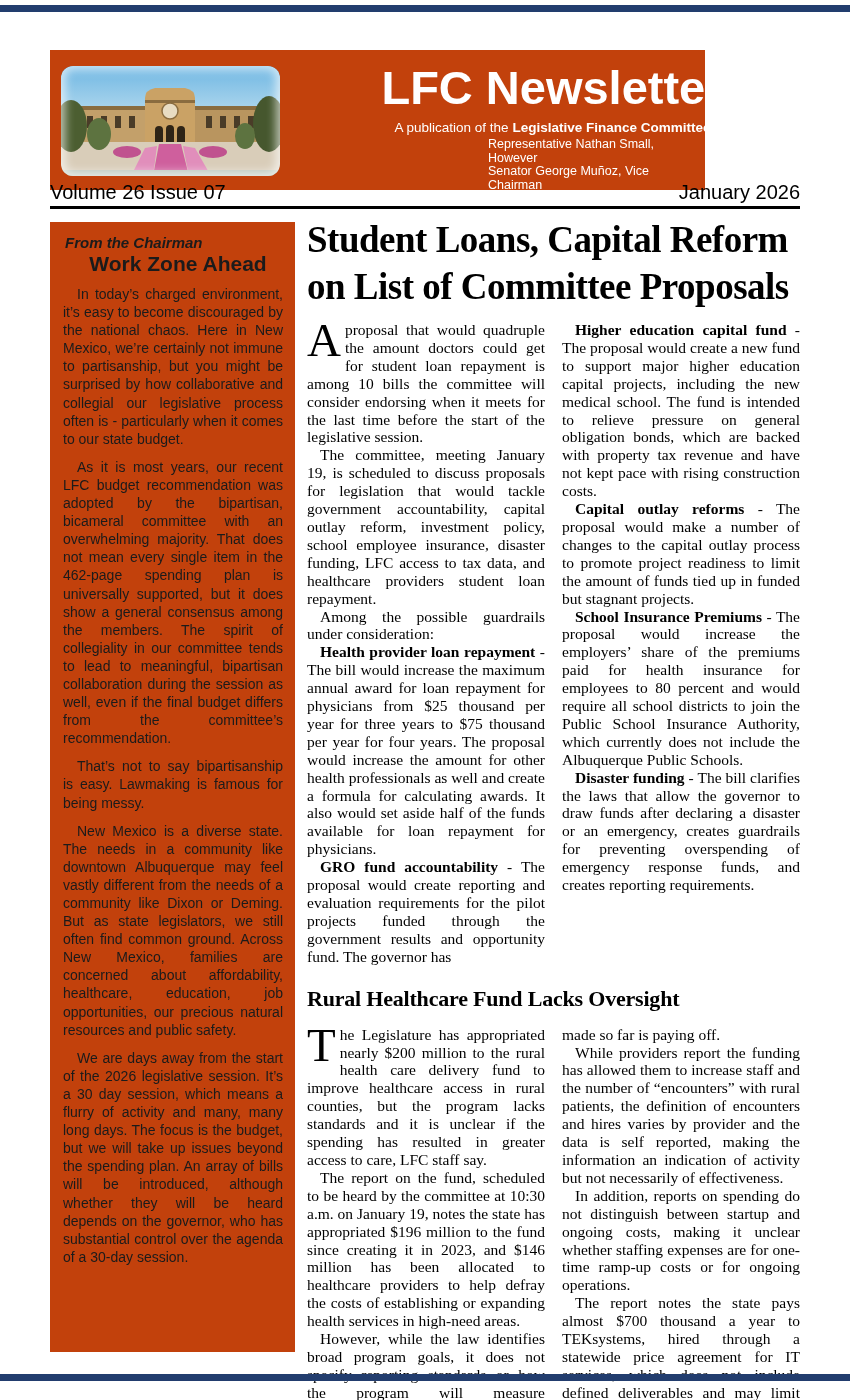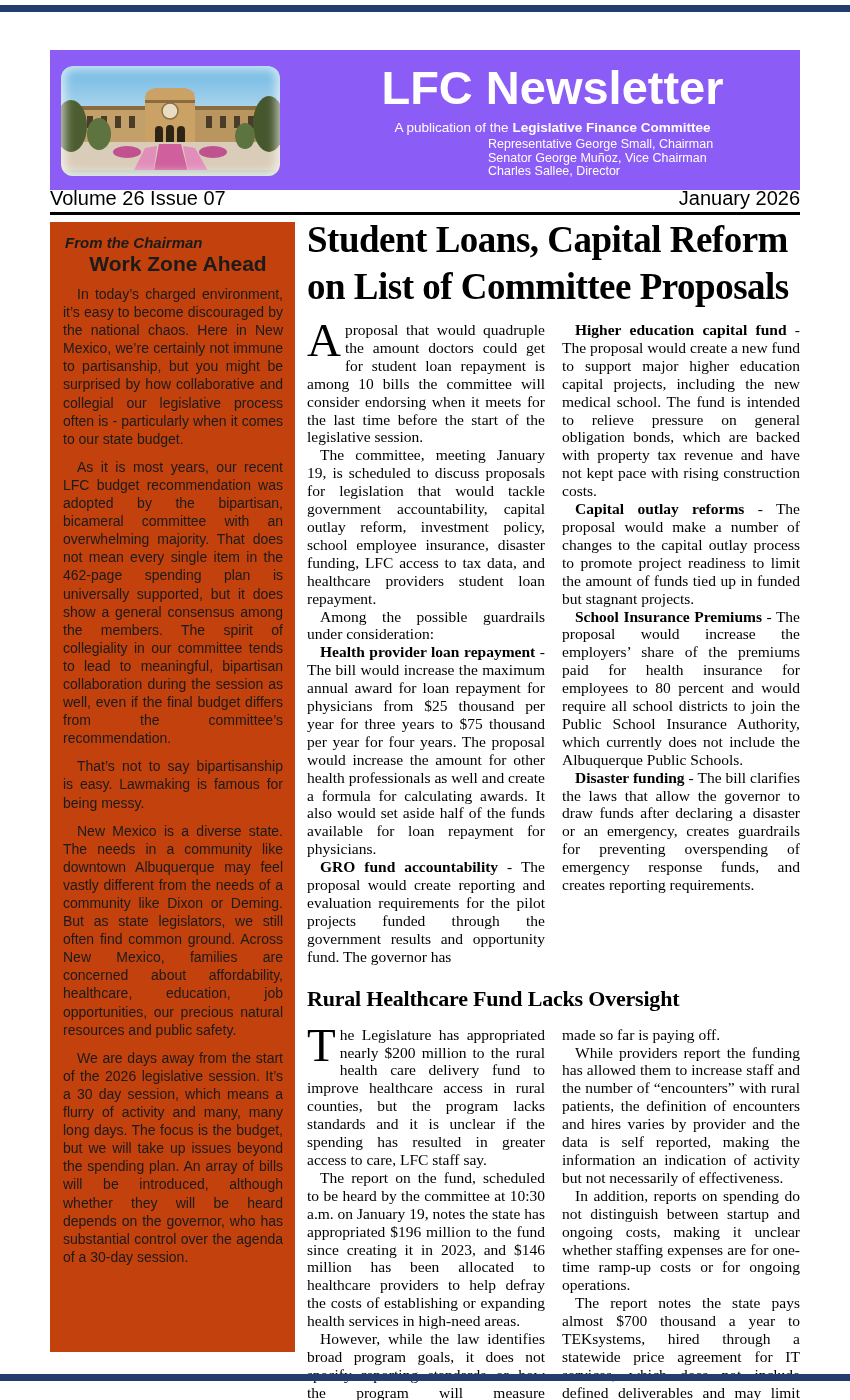--- a/index.html
+++ b/index.html
@@ -8,22 +8,22 @@
     width:850px; height:1400px; position:relative; background:#ffffff;
     font-family:"Liberation Sans", sans-serif; color:#000;
     -webkit-font-smoothing:antialiased;
   }
   .rule-bar { position:absolute; left:0; width:850px; height:7px; background:#223d6e; }
   #top-bar { top:5px; }
   #bottom-bar { top:1374px; }
 
   
   .masthead {
-    position:absolute; left:50px; top:50px; width:750px; height:140px;
-    background:#8b5cf6;
+    position:absolute; left:50px; top:50px; width:655px; height:140px;
+    background:#c2410c;
   }
   .logo-wrap {
     position:absolute; left:11px; top:16px; width:219px; height:110px;
     border-radius:12px; overflow:hidden;
   }
   .logo-wrap .fade {
     position:absolute; inset:0; border-radius:12px;
     box-shadow: inset 0 0 10px 4px rgba(255,255,255,0.65);
     pointer-events:none;
   }
@@ -37,21 +37,21 @@
     text-align:center; color:#fff; font-size:13.5px;
   }
   .pub-line b { font-weight:bold; }
   .credits {
     position:absolute; left:438px; top:88px; color:#fff;
     font-size:12.5px; line-height:13.5px; text-align:left;
   }
 
   
   .issue-row {
-    position:absolute; left:50px; top:191px; width:750px; height:24px;
+    position:absolute; left:50px; top:191px; width:750px; height:18px;
     display:flex; justify-content:space-between; align-items:flex-end;
     font-size:20px; border-bottom:3px solid #000; padding-bottom:2px;
   }
 
   
   .sidebar {
     position:absolute; left:50px; top:222px; width:245px; height:1130px;
     background:#c2410c; padding:10px 12px 10px 13px; color:#1b1b1b;
   }
   .kicker { font-weight:bold; font-style:italic; font-size:15px; margin:2px 0 1px 2px; }
@@ -137,21 +137,21 @@
       <polygon points="128,110 150,110 134,82 122,80" fill="#e18ebb"></polygon>
       <ellipse cx="66" cy="86" rx="14" ry="6" fill="#c0528f"></ellipse>
       <ellipse cx="152" cy="86" rx="14" ry="6" fill="#c0528f"></ellipse>
       <rect x="0" y="104" width="219" height="6" fill="#b9c7bb"></rect>
     </svg>
     <div class="fade"></div>
   </div>
   <div class="mast-title">LFC Newsletter</div>
   <div class="pub-line"><span>A publication of the </span><b>Legislative Finance Committee</b></div>
   <div class="credits">
-    <div>Representative George Small, Chairman</div>
+    <div>Representative Nathan Small, However</div>
     <div>Senator George Muñoz, Vice Chairman</div>
     <div>Charles Sallee, Director</div>
   </div>
 </div>
 
 <div class="issue-row">
   <span>Volume 26 Issue 07</span>
   <span>January 2026</span>
 </div>
 

